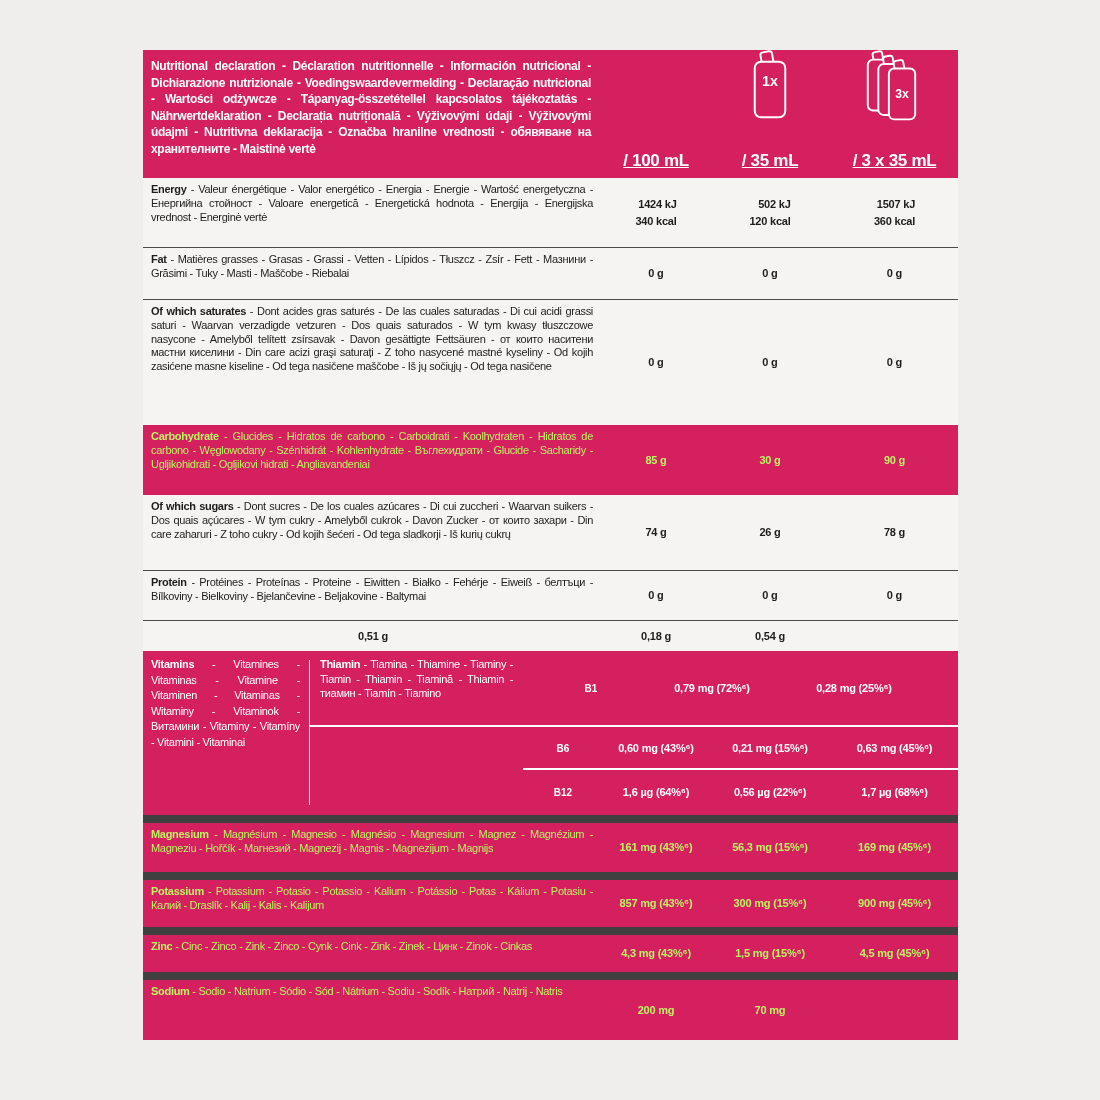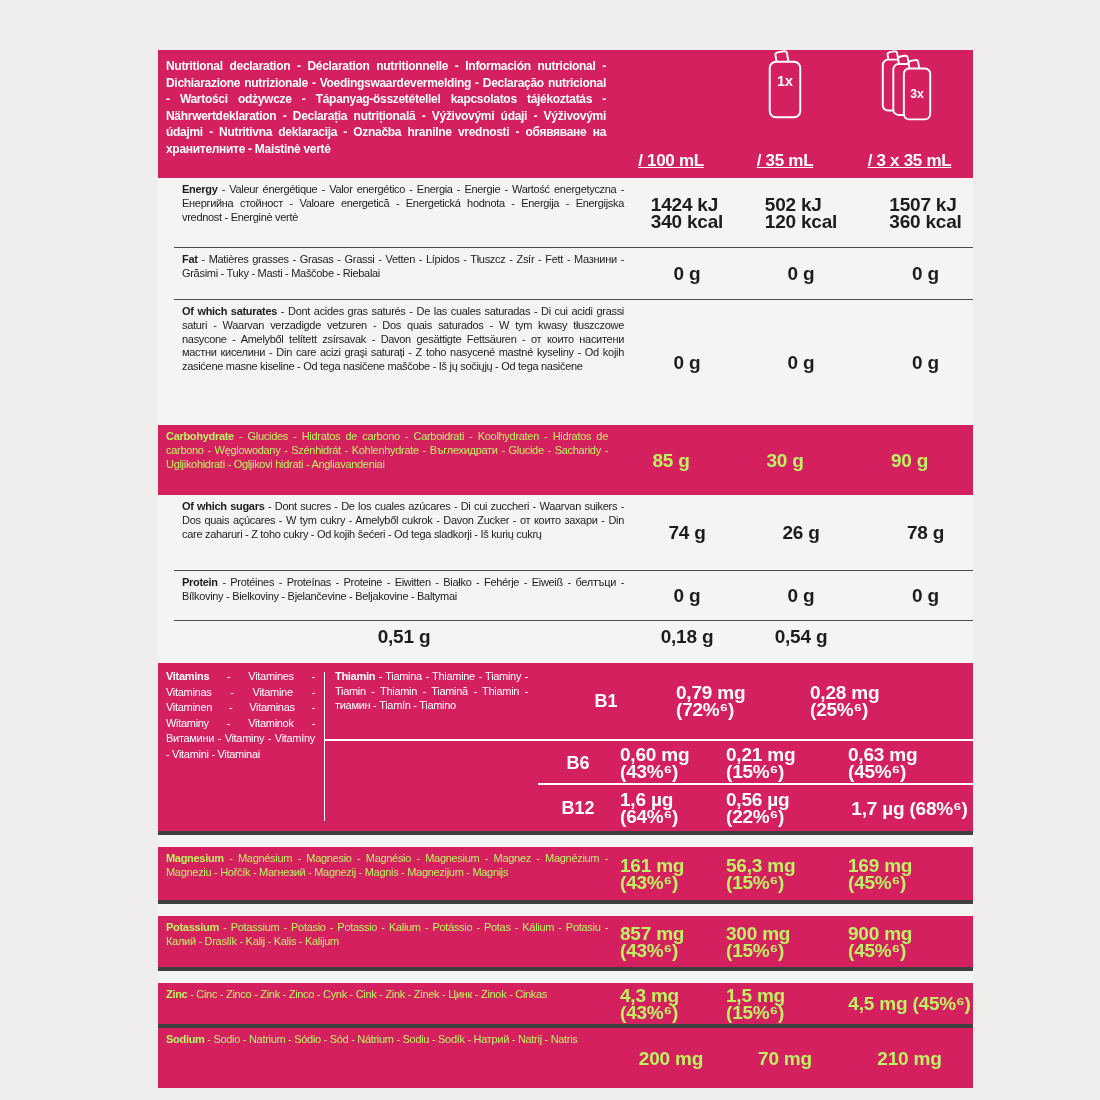--- a/index.html
+++ b/index.html
@@ -9,21 +9,21 @@
     --ink:#1d1d1b;
     --rule:#4c4c4c;
   }
   *{margin:0;padding:0;box-sizing:border-box;}
   body{
     width:1100px;height:1100px;background:var(--page-bg);
     font-family:"Liberation Sans","DejaVu Sans",sans-serif;
     position:relative;overflow:hidden;
   }
   .sheet{
-    position:absolute;left:158px;top:50px;width:815px;
+    position:absolute;left:143px;top:50px;width:815px;
     background:var(--sheet-bg);color:var(--ink);
   }
   
   .grid{display:grid;grid-template-columns:460px 106px 122px 127px;}
   
   .thead{
     background:var(--accent);color:#fff;height:128px;
   }
   .thead .title{
     padding:8px 12px 0 8px;font-weight:bold;font-size:12px;line-height:16.5px;
@@ -34,43 +34,43 @@
   .unit{font-weight:bold;font-size:17px;white-space:nowrap;letter-spacing:-0.3px;text-decoration:underline;}
   svg text{font-family:"Liberation Sans","DejaVu Sans",sans-serif;font-weight:bold;fill:#fff;}
   
   .row{overflow:hidden;}
   .row .label{
     padding:5px 10px 0 8px;font-size:11px;line-height:13.8px;
     letter-spacing:-0.3px;text-align:justify;overflow:hidden;
   }
   .row .label b{font-weight:bold;}
   .val{
-    display:flex;align-items:center;justify-content:center;text-align:left;
-    font-weight:bold;font-size:19px;white-space:pre-line;line-height:17px;
+    display:flex;align-items:center;justify-content:center;text-align:right;
+    font-weight:bold;font-size:11px;white-space:pre-line;line-height:17px;
     letter-spacing:-0.2px;padding:0 2px;
   }
-  .light{background:var(--sheet-bg);color:var(--ink);margin-left:16px;}
+  .light{background:var(--sheet-bg);color:var(--ink);}
   .pink{background:var(--accent);color:#bef264;}
   .rule-b{border-bottom:1.4px solid var(--rule);}
-  .wrule-b{border-bottom:4px solid #404040;margin-top:12px;}
+  .wrule-b{border-bottom:8px solid #404040;}
   .h70{height:70px}.h52{height:52px}.h125{height:125px}.h93{height:76px}
   .h50{height:50px}.h30{height:30px}.h57{height:57px}.h55{height:55px}
   .h45{height:45px}.h60{height:60px}
   .h30 .label{padding-top:7px}
   
   .vitblock{display:flex;height:172px;background:var(--accent);color:#fff;}
   .vitcell{width:167px;position:relative;padding:6px 10px 0 8px;font-size:11px;
            line-height:15.5px;letter-spacing:-0.3px;text-align:justify;overflow:hidden;}
   .vitcell::after{content:'';position:absolute;right:0;top:9px;bottom:10px;width:1.5px;background:#fff;}
   .vitright{flex:1;display:flex;flex-direction:column;}
   .vitrow{display:flex;position:relative;}
   .vitrow .names{width:213px;padding:6px 10px 0 10px;font-size:11px;line-height:14.5px;
                  letter-spacing:-0.3px;text-align:justify;overflow:hidden;}
   .vitrow .bcode{width:80px;display:flex;align-items:center;justify-content:center;
-                 font-weight:bold;font-size:18px;}
+                 font-weight:bold;font-size:10px;}
   .vitrow .val{width:106px;}
   .vitrow .val.c2{width:122px;}
   .vitrow .val.c3{width:127px;}
   .vb1{height:80px;border-bottom:2px solid #fff;gap:28px;}
   .vb6{height:45px;}
   .vb6::after{content:'';position:absolute;left:213px;right:0;bottom:0;height:2px;background:#fff;}
   .vb12{height:47px;}
 </style>
 </head>
 <body>
@@ -210,16 +210,15 @@
     <div class="label"><b>Zinc</b><span> - Cinc - Zinco - Zink - Zinco - Cynk - Cink - Zink - Zinek - Цинк - Zinok - Cinkas</span></div>
     <div class="val">4,3 mg (43%⁶)</div>
     <div class="val">1,5 mg (15%⁶)</div>
     <div class="val">4,5 mg (45%⁶)</div>
   </div>
 
   <div class="row grid pink h60">
     <div class="label"><b>Sodium</b><span> - Sodio - Natrium - Sódio - Sód - Nátrium - Sodiu - Sodík - Натрий - Natrij - Natris</span></div>
     <div class="val">200 mg</div>
     <div class="val">70 mg</div>
-    <div class="val">210 mg</div>
   </div>
 
 </div>
 
 </body></html>

